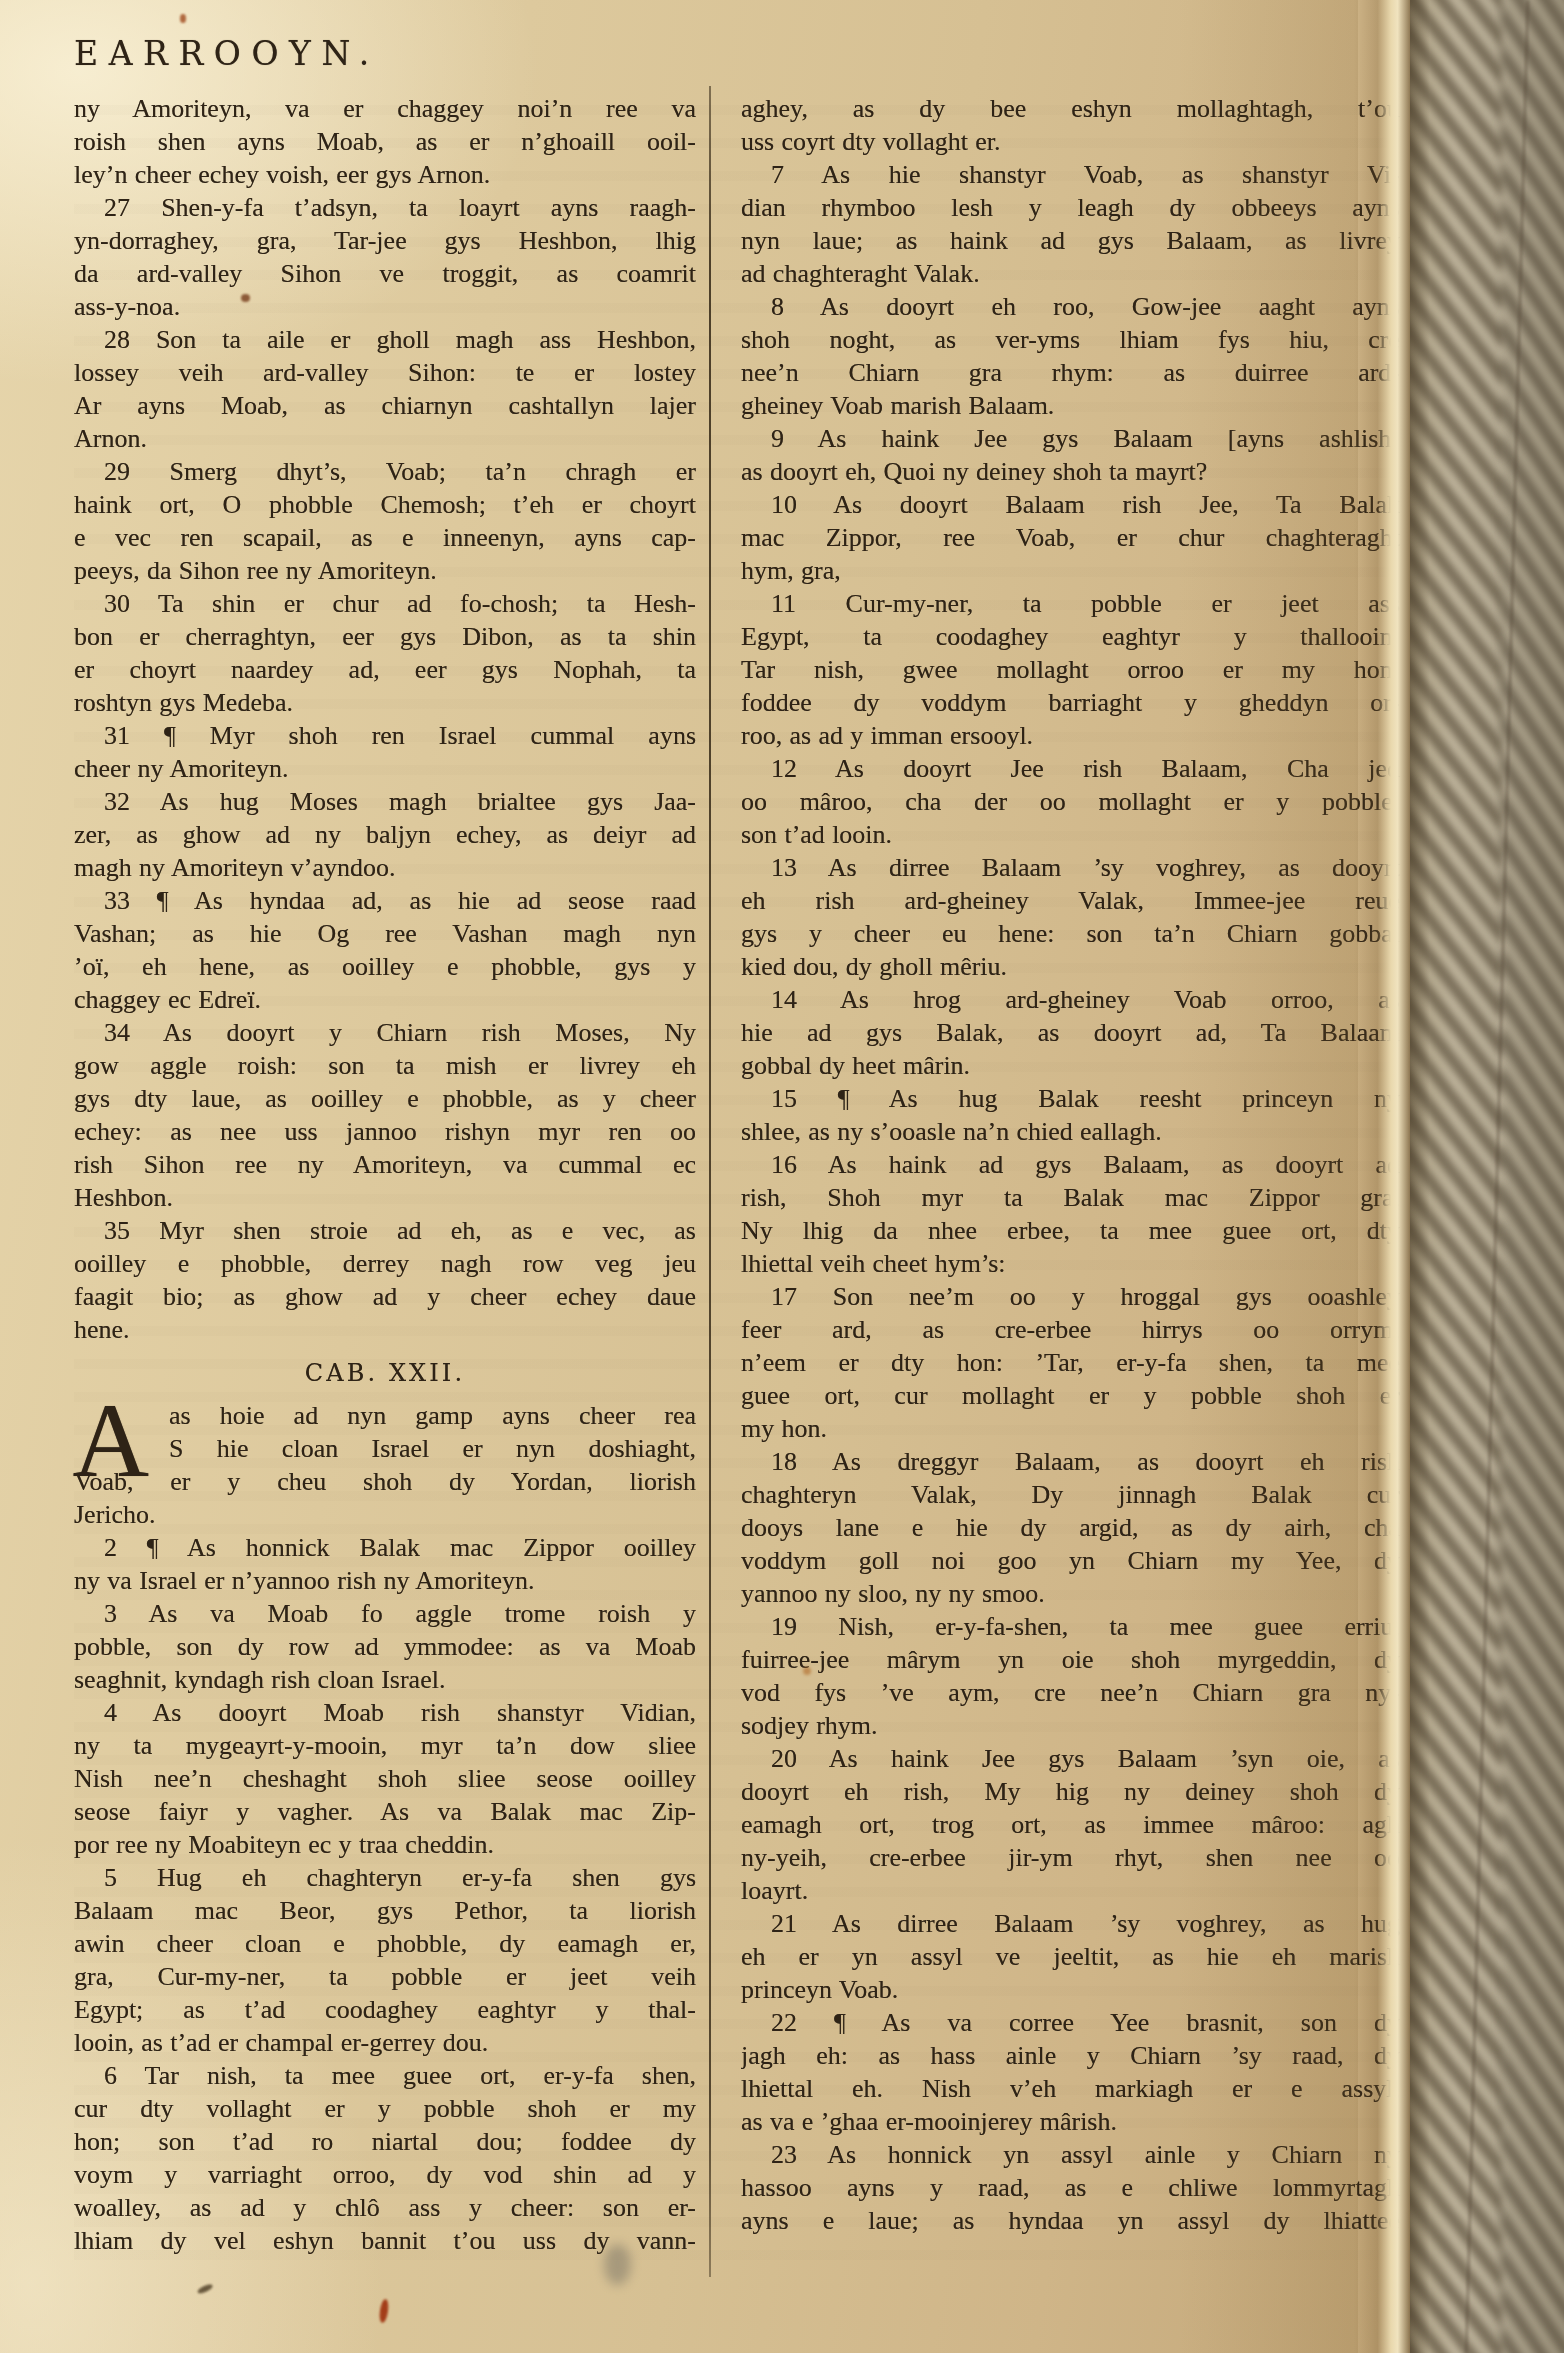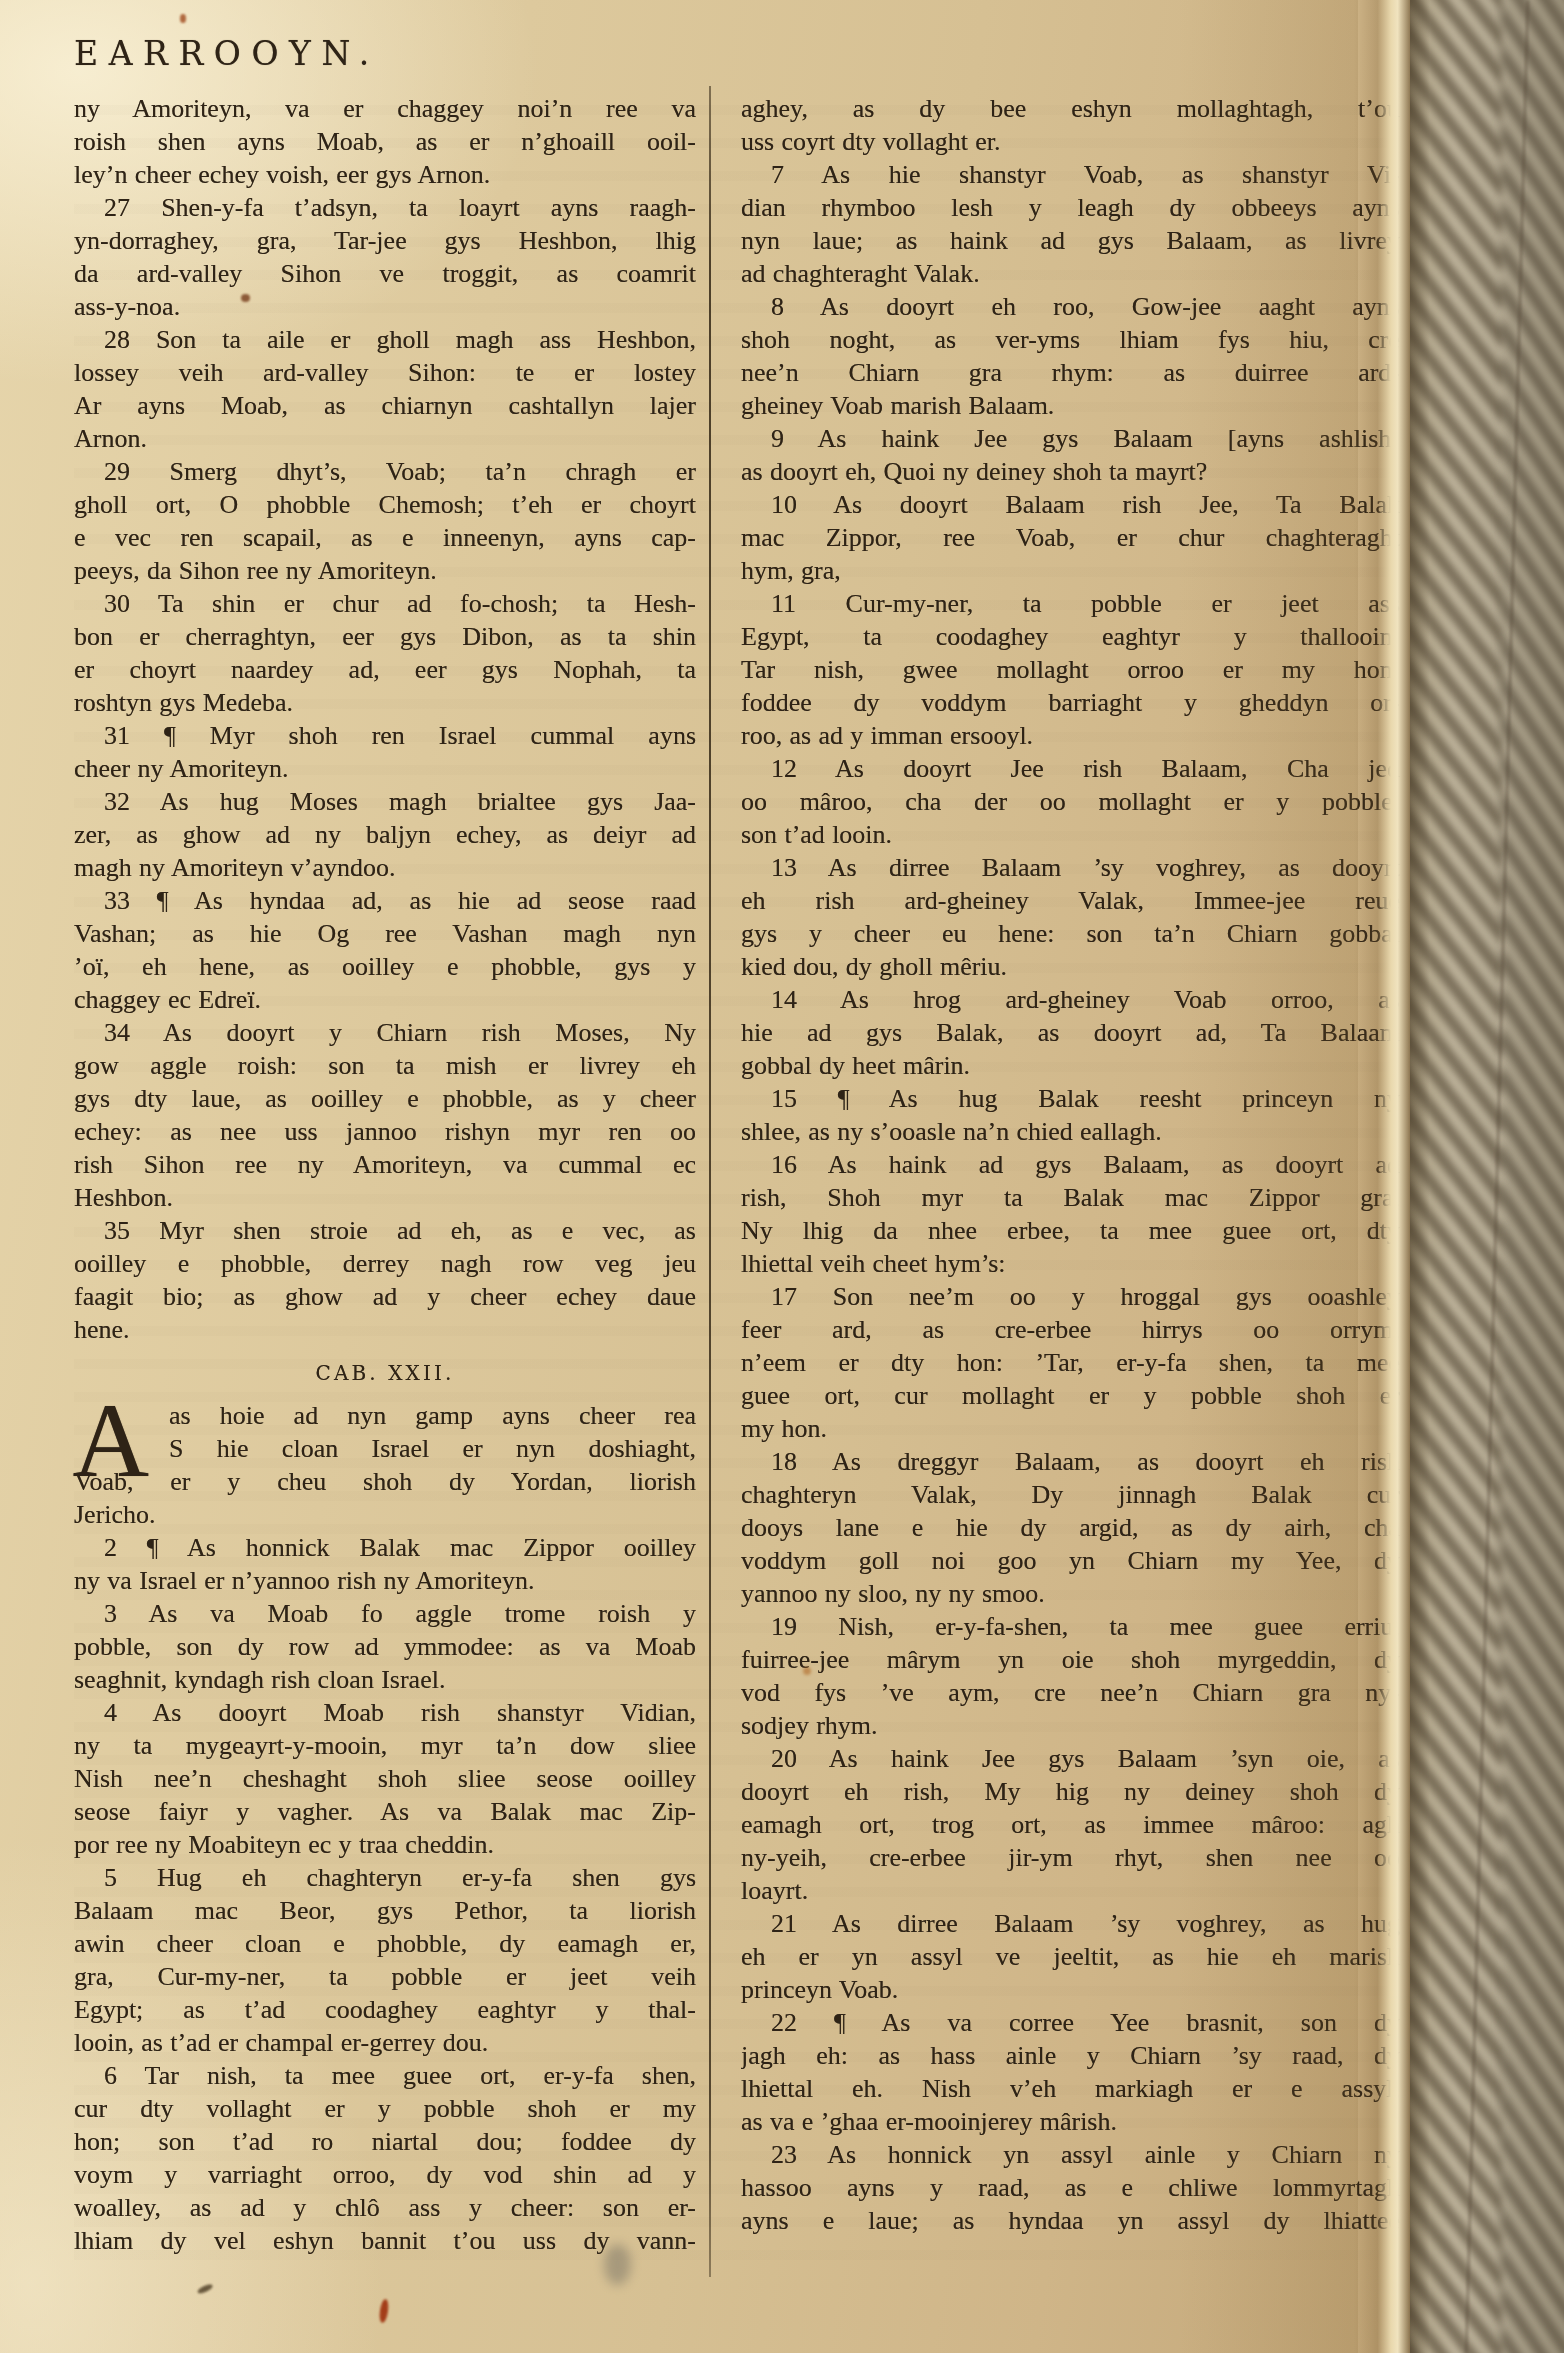--- a/index.html
+++ b/index.html
@@ -53,21 +53,21 @@
 
   .line{font-size:26px;line-height:33px;height:33px;overflow:hidden;
     text-align:justify;text-align-last:justify;word-spacing:0.8px;
     text-shadow:0 0 0.5px rgba(46,35,22,.5);}
   .line.end{text-align-last:left;}
   .line.first{text-indent:30px;}
   .para{position:relative;font-family:Liberation Serif, serif;}
   .para .line.dcind{margin-left:95px;}
   .dropcap{position:absolute;left:-1.6px;top:3.1px;font-size:106px;line-height:78px;
     color:var(--ink);text-shadow:0 0 0.8px rgba(46,35,22,.6);}
-  .chap-head{height:42px;line-height:42px;margin:6.3px 0 4.7px;font-size:20px;
+  .chap-head{height:42px;line-height:42px;margin:6.3px 0 4.7px;font-size:24px;
     letter-spacing:3.1px;text-align:right;text-align-last:center;color:var(--ink);
     text-shadow:0 0 0.6px rgba(46,35,22,.55);}
 
   .stains{position:absolute;inset:0;pointer-events:none;}
   .stain{position:absolute;border-radius:50%;}
 
   
   .ghost{position:absolute;left:74px;top:92px;width:1326px;height:2191px;opacity:.5;
     background:repeating-linear-gradient(0deg, rgba(115,95,65,0) 0 23px, rgba(115,95,65,.055) 23px 33px);}
 </style>
@@ -94,21 +94,21 @@
           <div class="line end">ass-y-noa.</div>
         </div>
         <div class="para">
           <div class="line first">28 Son ta aile er gholl magh ass Heshbon,</div>
           <div class="line">lossey veih ard-valley Sihon: te er lostey</div>
           <div class="line">Ar ayns Moab, as chiarnyn cashtallyn lajer</div>
           <div class="line end">Arnon.</div>
         </div>
         <div class="para">
           <div class="line first">29 Smerg dhyt’s, Voab; ta’n chragh er</div>
-          <div class="line">gholl ort, O phobble Chemosh; t’eh er choyrt</div>
+          <div class="line">haink ort, O phobble Chemosh; t’eh er choyrt</div>
           <div class="line">e vec ren scapail, as e inneenyn, ayns cap-</div>
           <div class="line end">peeys, da Sihon ree ny Amoriteyn.</div>
         </div>
         <div class="para">
           <div class="line first">30 Ta shin er chur ad fo-chosh; ta Hesh-</div>
           <div class="line">bon er cherraghtyn, eer gys Dibon, as ta shin</div>
           <div class="line">er choyrt naardey ad, eer gys Nophah, ta</div>
           <div class="line end">roshtyn gys Medeba.</div>
         </div>
         <div class="para">

